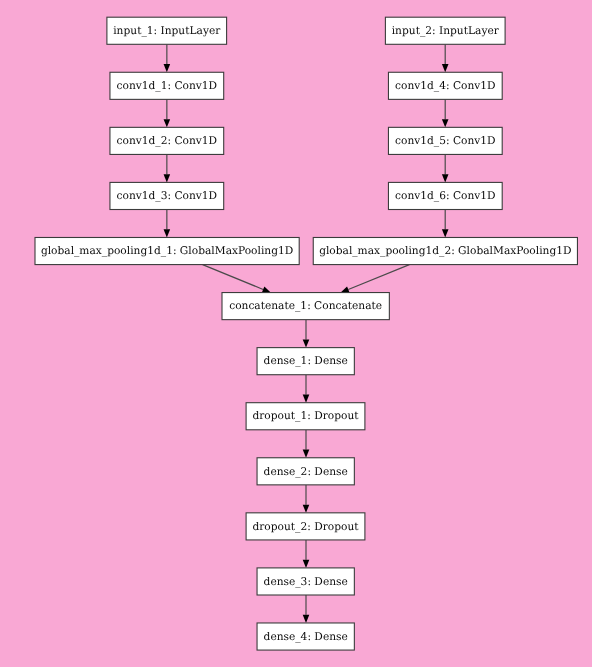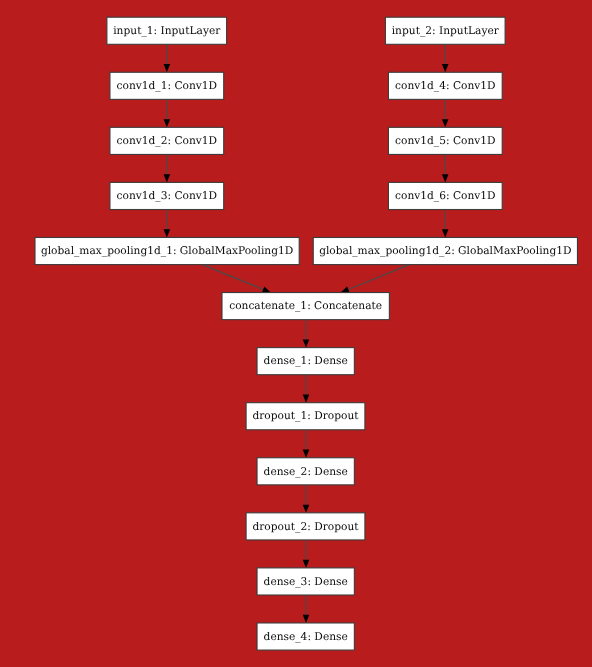--- a/index.html
+++ b/index.html
@@ -1,17 +1,17 @@
 <!DOCTYPE html>
 <html><head>
 <meta charset="utf-8">
 <title>model</title>
 <style>
   html,body{margin:0;padding:0;background:#ffffff;}
-  #page{position:relative;width:592px;height:667px;background:#b91c1c;overflow:hidden;}
+  #page{position:relative;width:592px;height:667px;background:#f9a8d4;overflow:hidden;}
   svg#graph{display:block;width:592px;height:667px;transform:translateZ(0);}
   .node-box{fill:#ffffff;}
   .node-label{font-family:"DejaVu Serif",serif;font-size:10.65px;
               text-anchor:middle;dominant-baseline:alphabetic;
               text-rendering:geometricPrecision;}
   .edge-line{fill:none;stroke-linecap:butt;}
   .edge-arrowhead{stroke:none;}
 </style>
 </head>
 <body>

